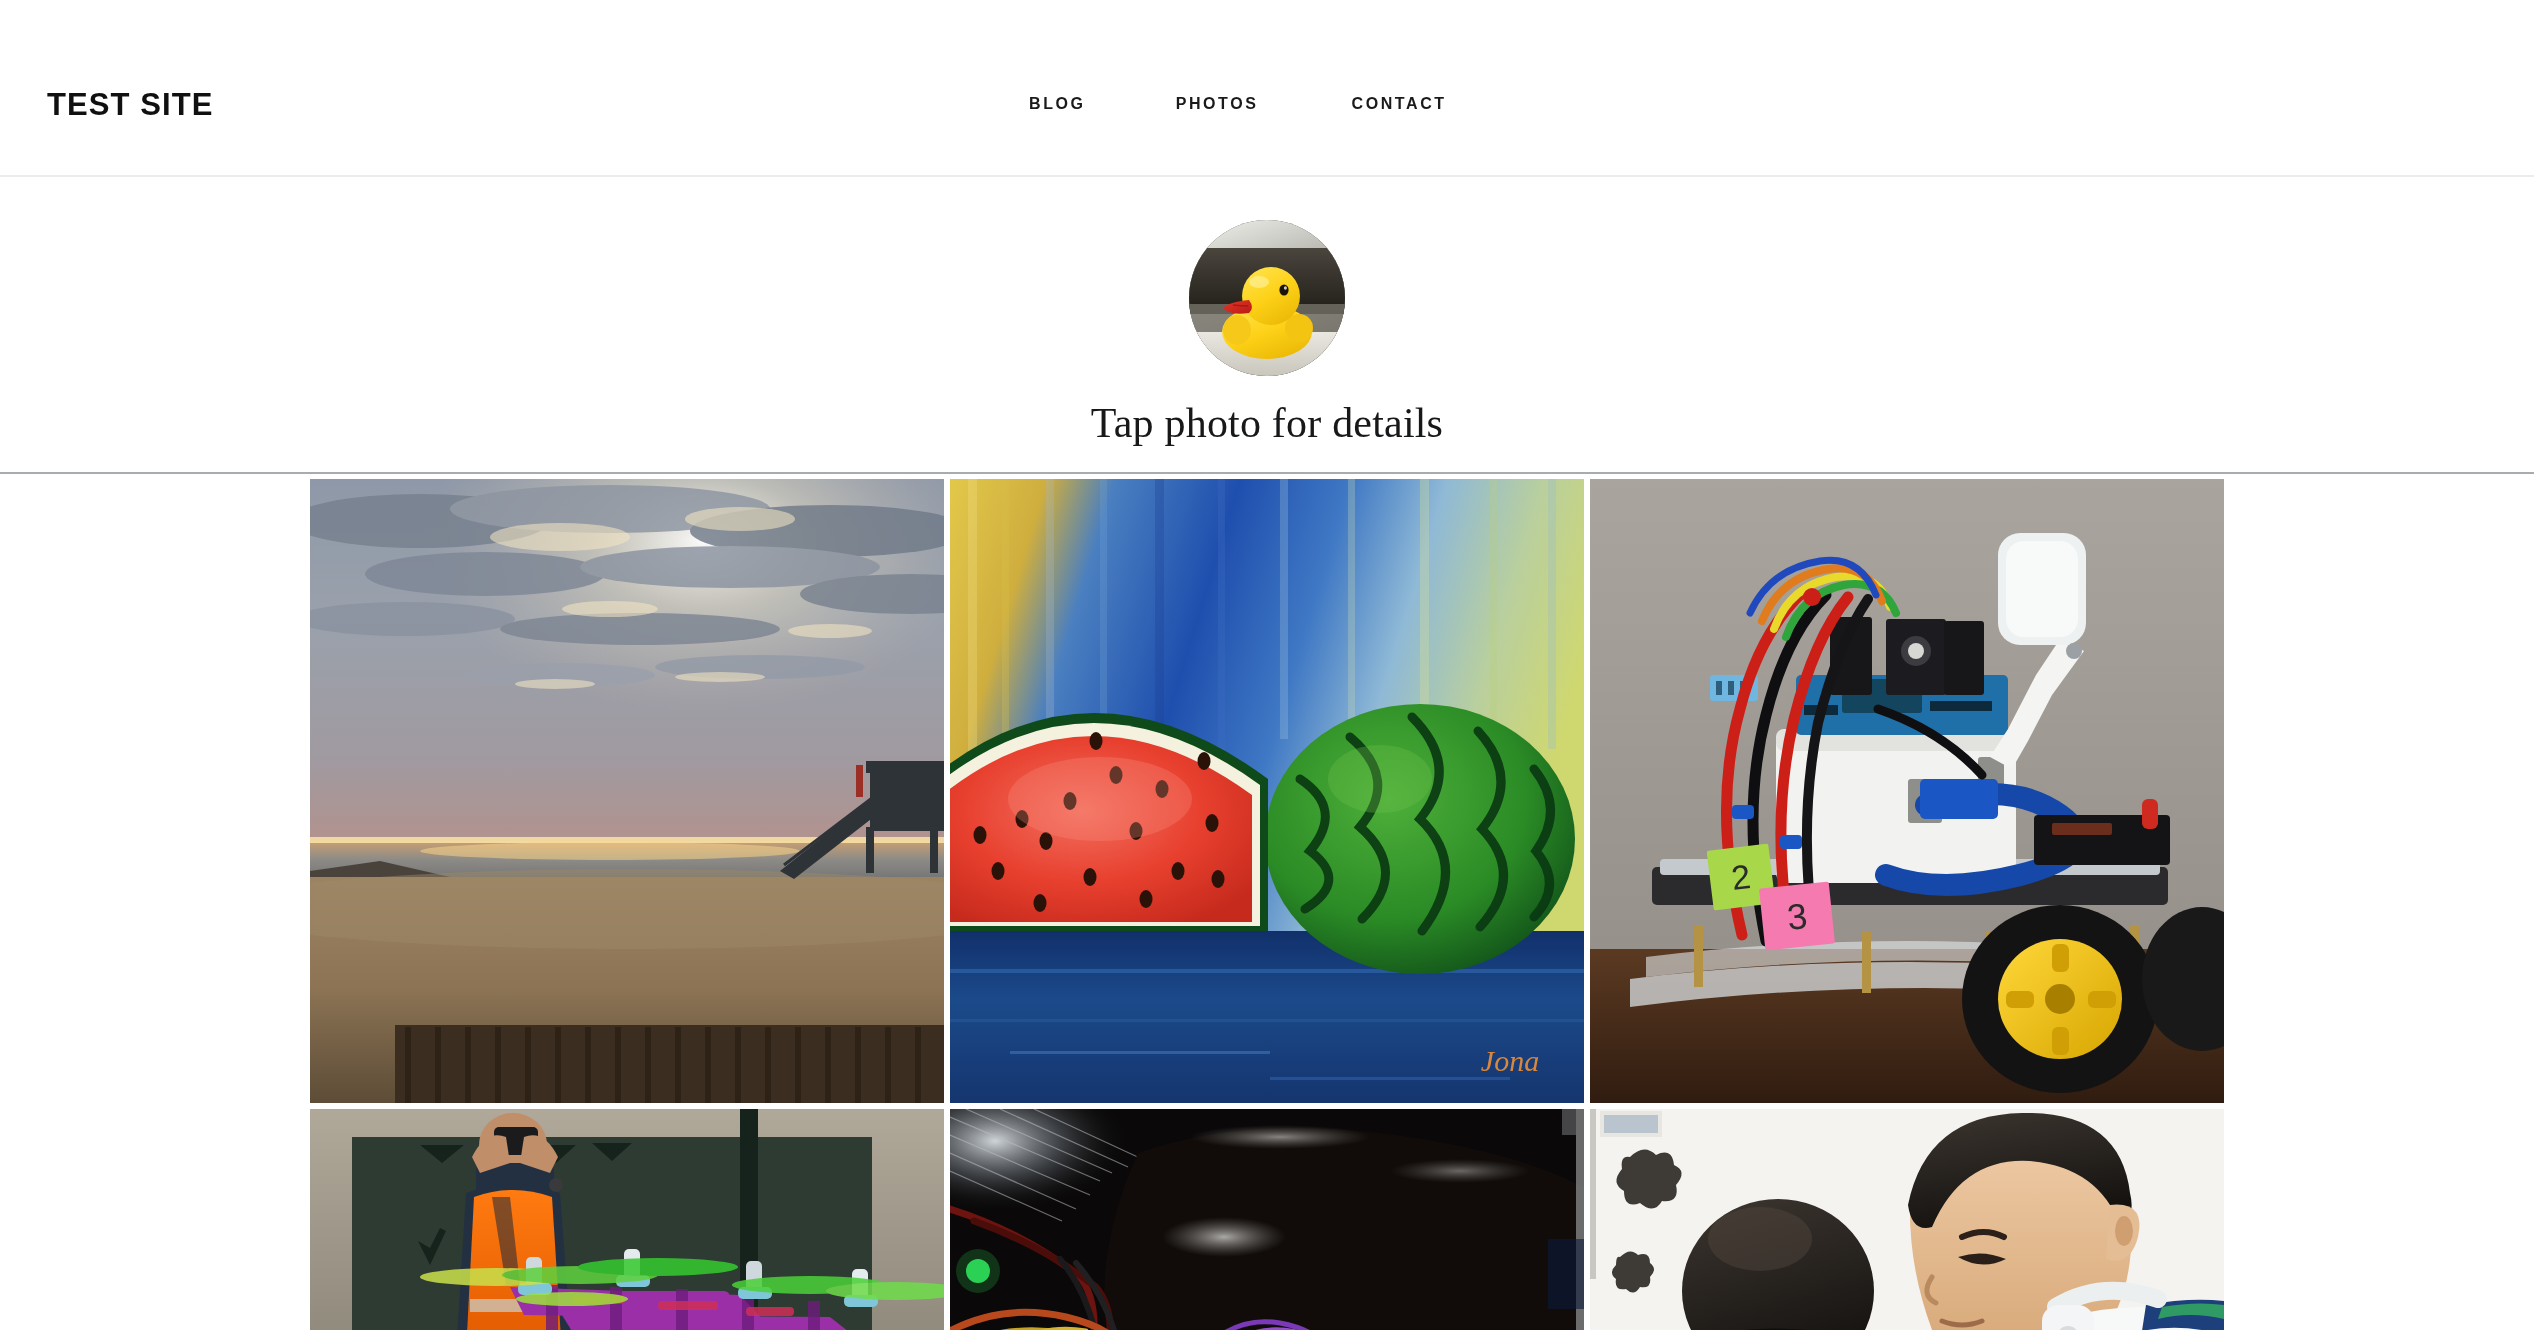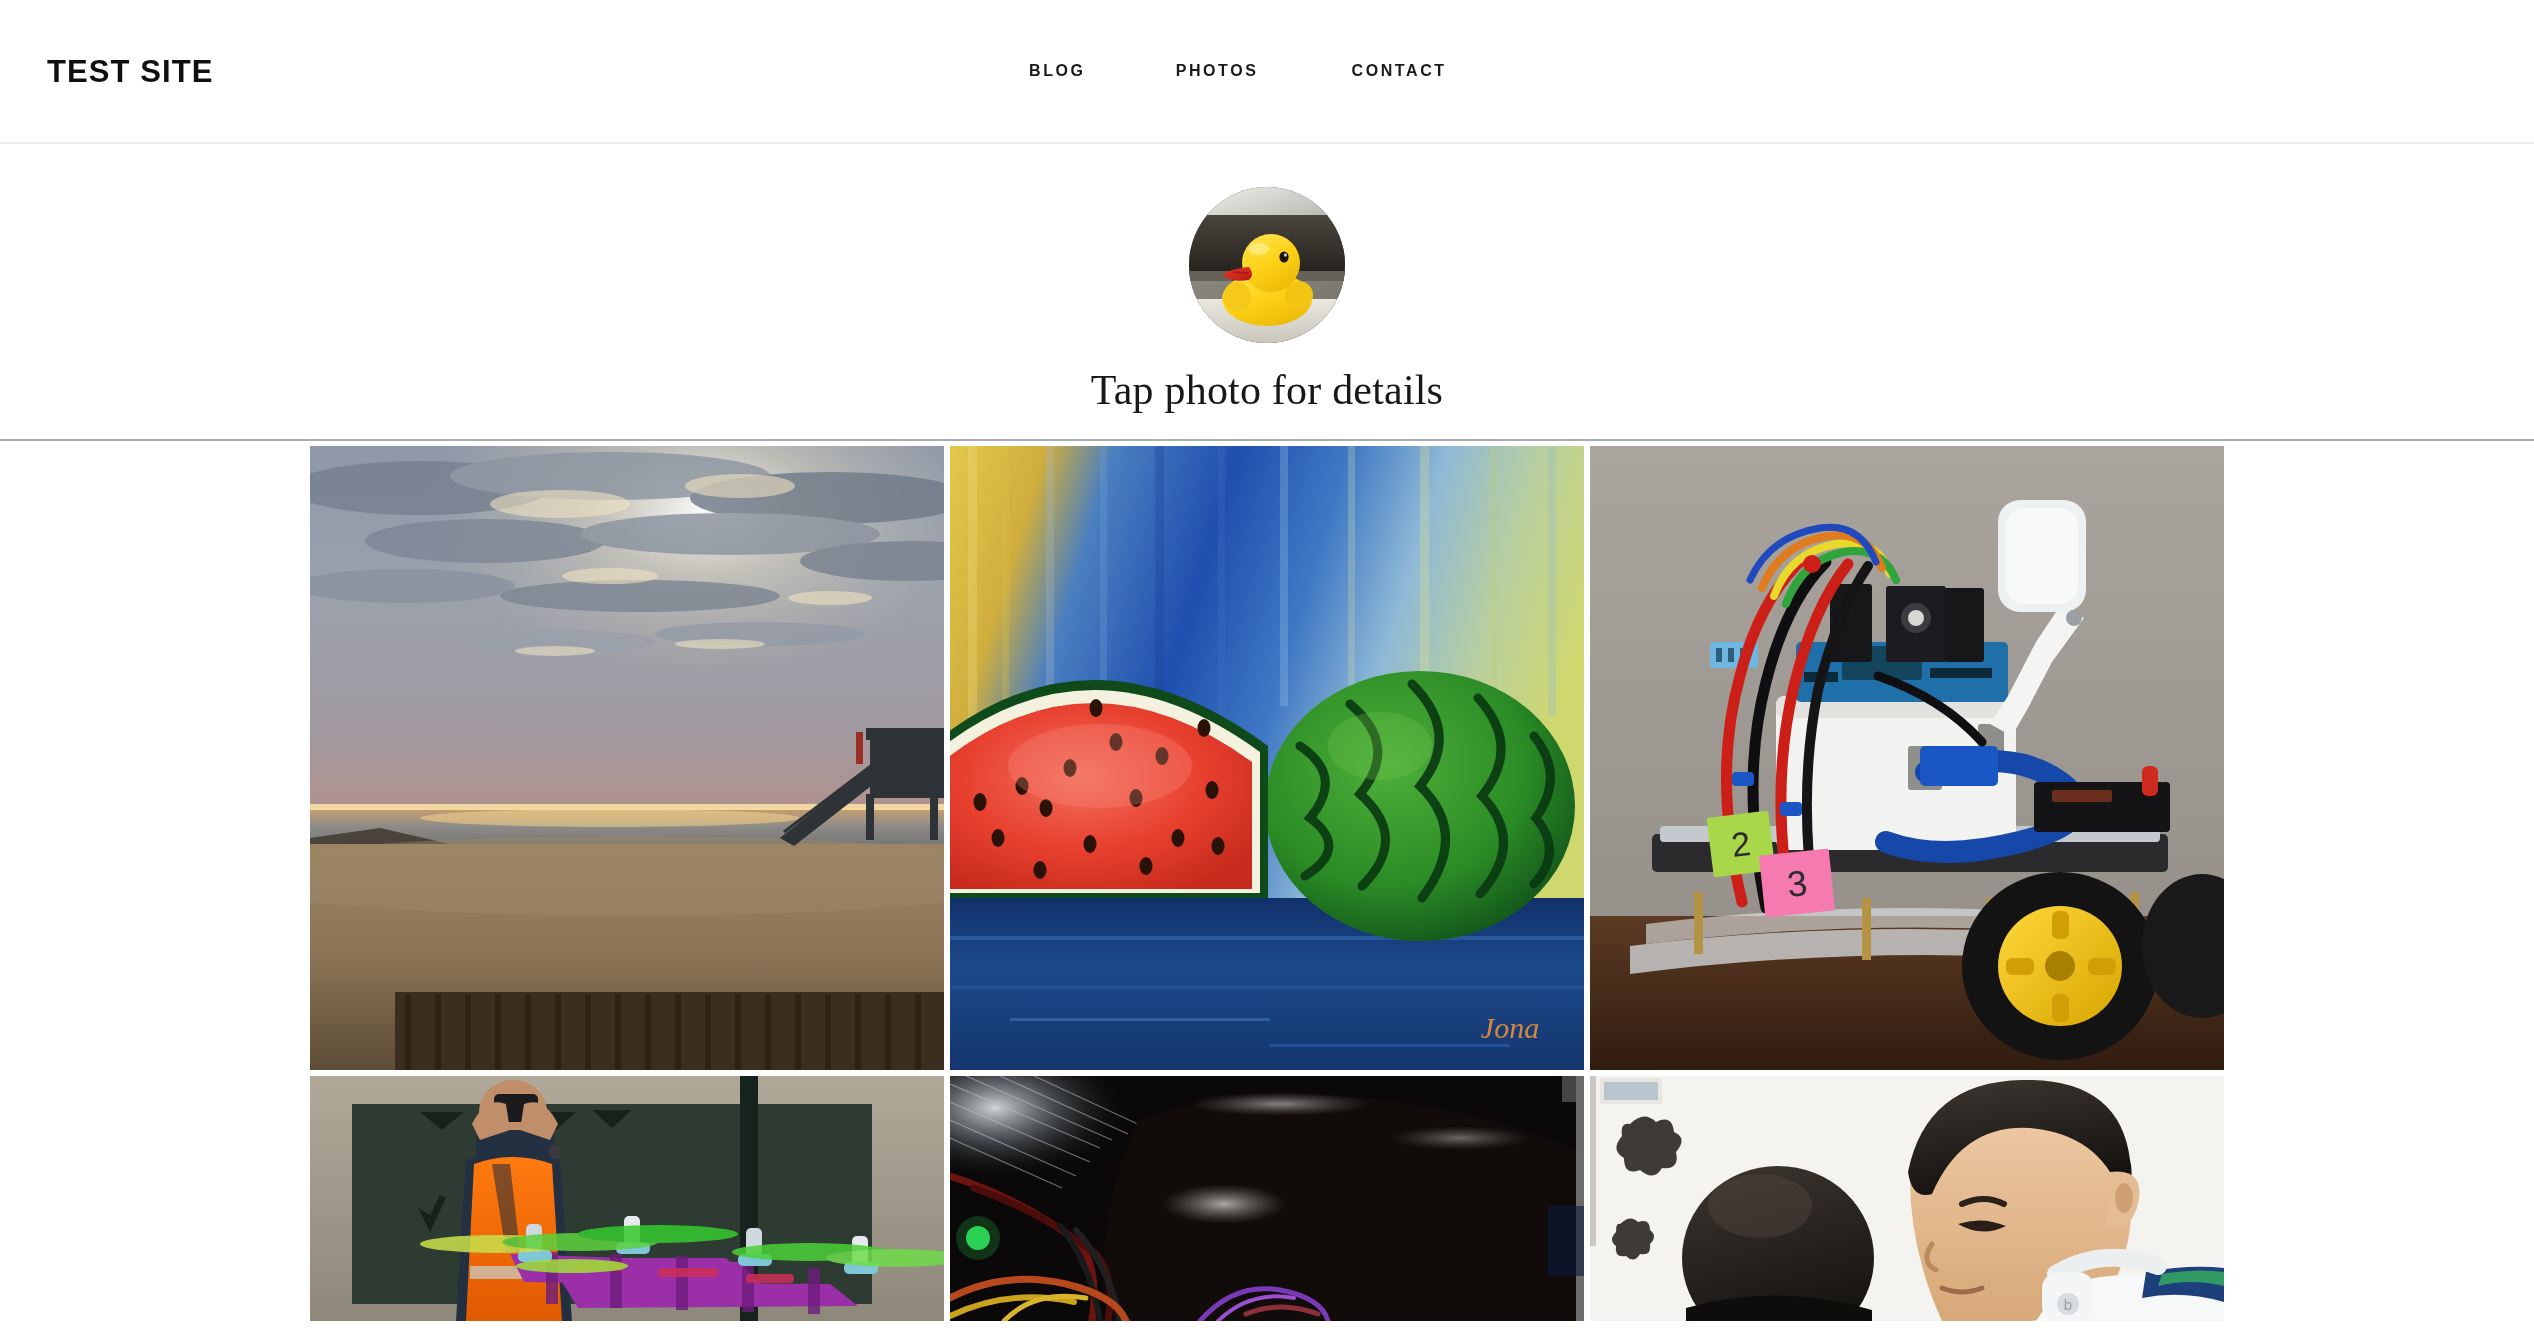--- a/index.html
+++ b/index.html
@@ -16,20 +16,21 @@
   }
 
   
   .site-header {
     position: relative;
     height: 144px;
     background: #ffffff;
     border-bottom: 2px solid #ececec;
     display: flex;
     align-items: center;
+    margin-top: 33px;
   }
   .site-title {
     position: absolute;
     left: 47px;
     top: 50%;
     transform: translateY(-50%);
     font-family: "Liberation Sans", sans-serif;
     font-size: 31px;
     font-weight: 700;
     letter-spacing: 1.1px;

